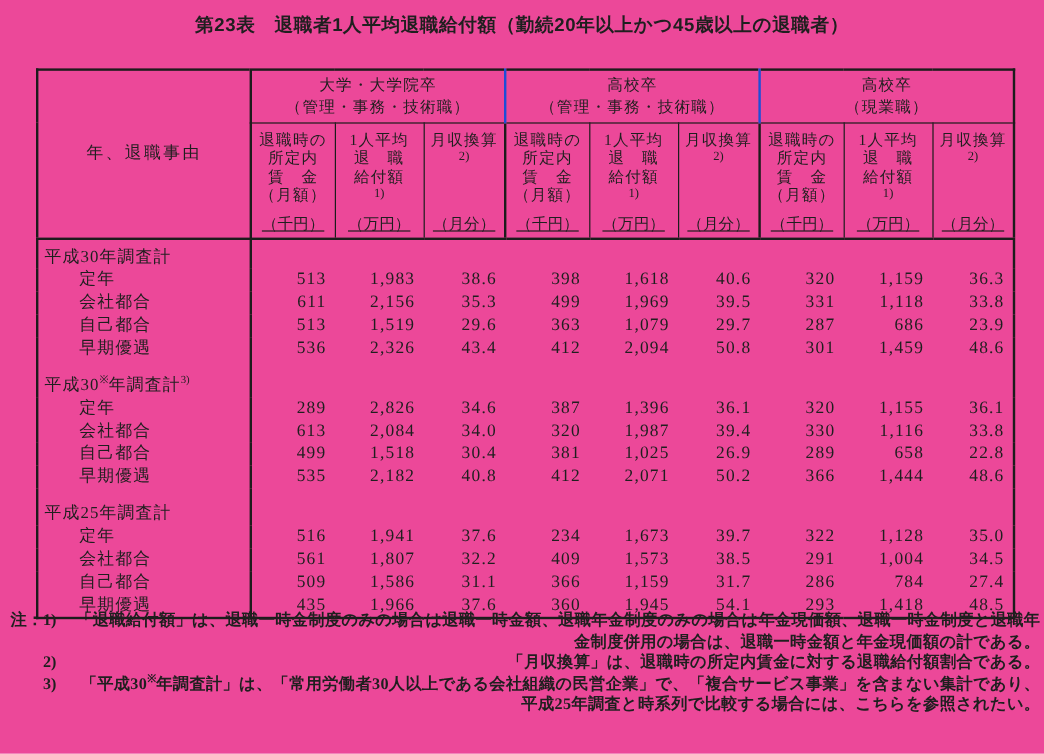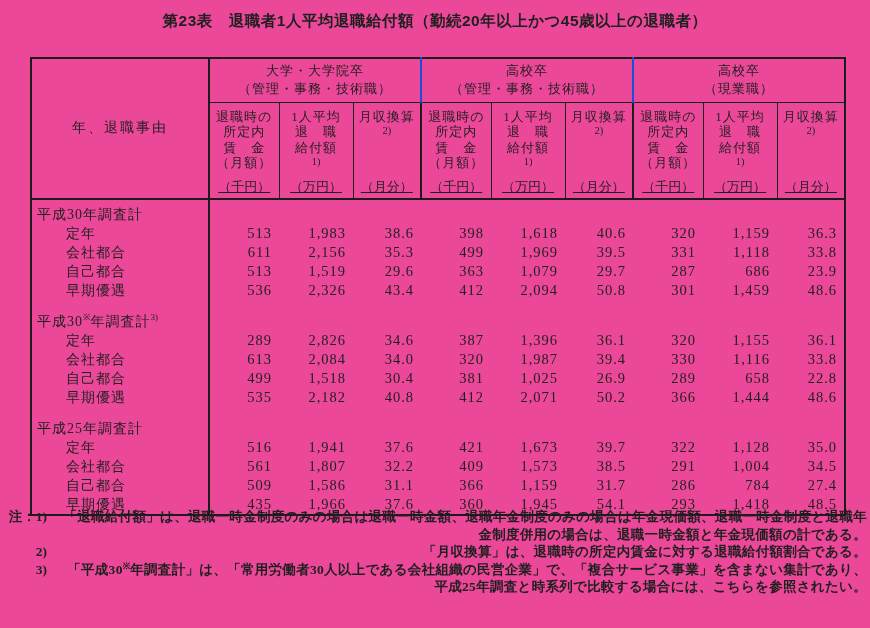--- a/index.html
+++ b/index.html
@@ -292,21 +292,21 @@
           <td class="num"></td>
           <td class="num"></td>
           <td class="num"></td>
           <td class="num"></td>
         </tr>
         <tr>
           <td class="label indent">定年</td>
           <td class="num">516</td>
           <td class="num">1,941</td>
           <td class="num">37.6</td>
-          <td class="num">421</td>
+          <td class="num">234</td>
           <td class="num">1,673</td>
           <td class="num">39.7</td>
           <td class="num">322</td>
           <td class="num">1,128</td>
           <td class="num">35.0</td>
         </tr>
         <tr>
           <td class="label indent">会社都合</td>
           <td class="num">561</td>
           <td class="num">1,807</td>

